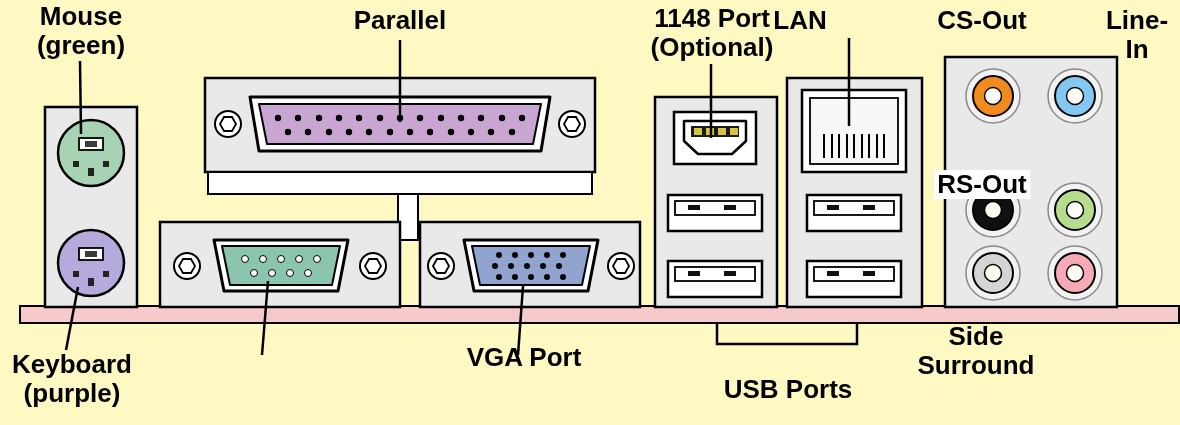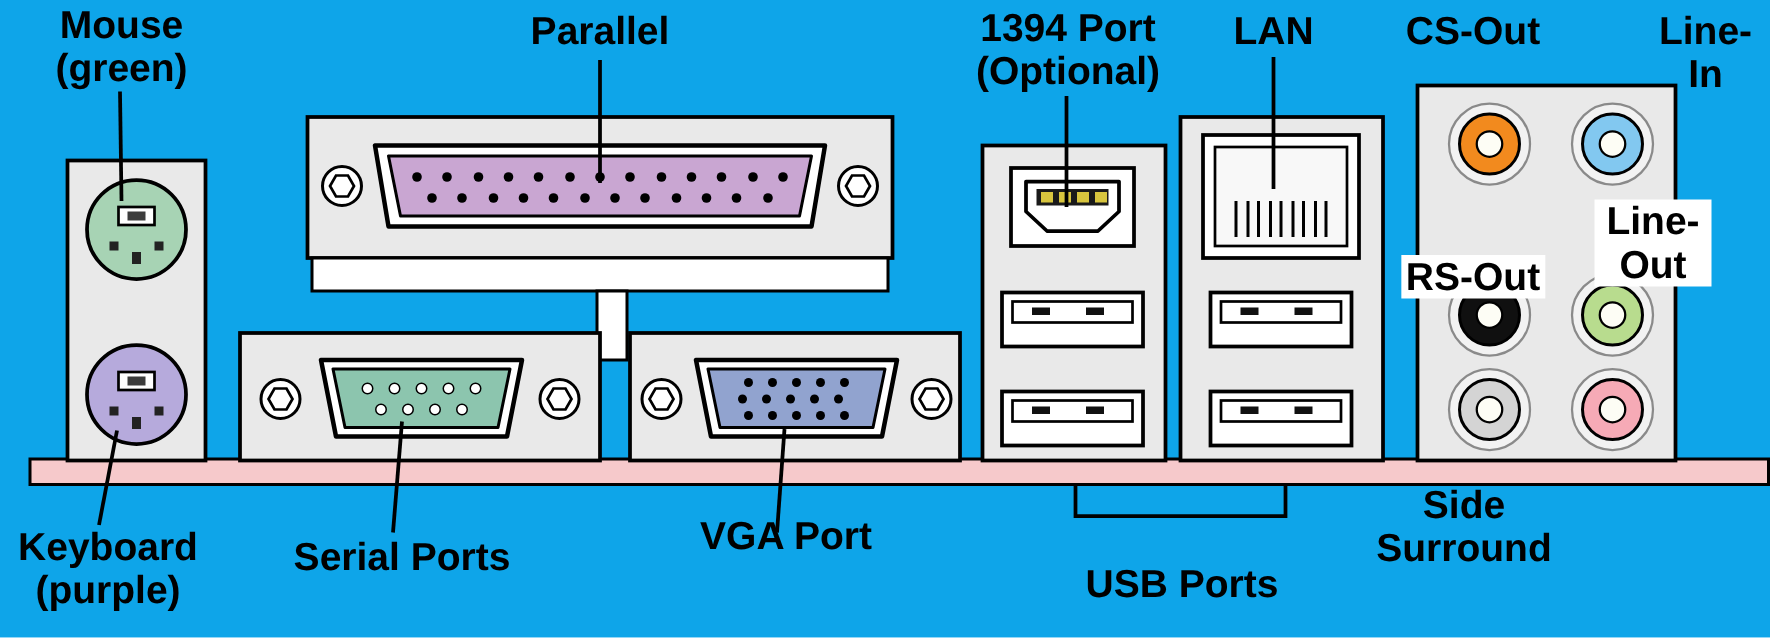--- a/index.html
+++ b/index.html
@@ -1,17 +1,17 @@
 <!DOCTYPE html>
 <html><head>
 <meta charset="utf-8">
 <style>
   html,body { margin:0; padding:0; background:#fff; }
   .stage {
-    position:relative; width:1180px; height:425px; background:#0ea5e9;
+    position:relative; width:1180px; height:425px; background:#fef9c3;
     font-family:"Liberation Sans", sans-serif; overflow:hidden;
   }
   .stage svg { position:absolute; left:0; top:0; }
   .lbl {
     position:absolute; font-weight:bold; font-size:26px; line-height:1.12;
     color:#000; white-space:pre-line; text-align:center;
     transform:translateX(-50%);
   }
   .lbl.bg { background:#ffffff; padding:0 3px; }
   .lbl.ralign { transform:none; text-align:center; }
@@ -245,25 +245,23 @@
       <line x1="849" y1="38" x2="849" y2="126"></line>
       <polyline points="717,323 717,344 857,344 857,323"></polyline>
     </g>
   </svg>
 
   <div class="lbl" style="left:81px; top:2px;">Mouse
 (green)</div>
   <div class="lbl" style="left:72px; top:350px;">Keyboard
 (purple)</div>
   <div class="lbl" style="left:400px; top:6px;">Parallel</div>
-  <div class="lbl" style="left:268px; top:357px;">Serial Ports</div>
   <div class="lbl" style="left:524px; top:343px;">VGA Port</div>
-  <div class="lbl" style="left:712px; top:4px;">1394 Port
+  <div class="lbl" style="left:712px; top:4px;">1148 Port
 (Optional)</div>
-  <div class="lbl" style="left:849px; top:6px;">LAN</div>
+  <div class="lbl" style="left:800px; top:6px;">LAN</div>
   <div class="lbl" style="left:788px; top:375px;">USB Ports</div>
   <div class="lbl" style="left:982px; top:6px;">CS-Out</div>
   <div class="lbl" style="left:1089px; top:6px;margin-left:48px;">Line-In</div>
   <div class="lbl bg" style="left:982px; top:133px;margin-top:37px;">RS-Out</div>
-  <div class="lbl bg" style="left:1102px; top:133px;">Line-Out</div>
   <div class="lbl ralign" style="left:915px; top:322px; width:122px;">Side
 Surround</div>
 </div>
 
 </body></html>

